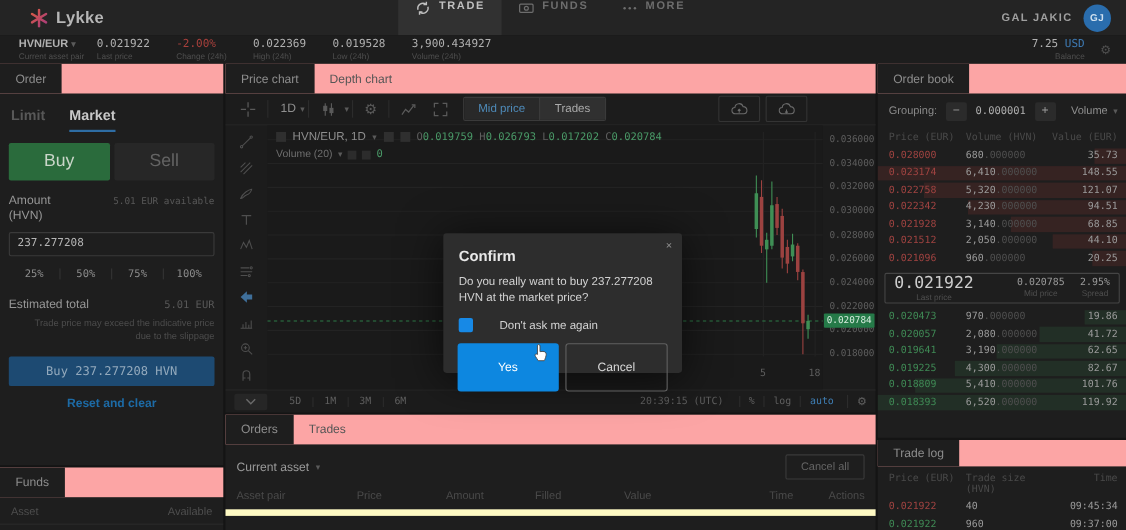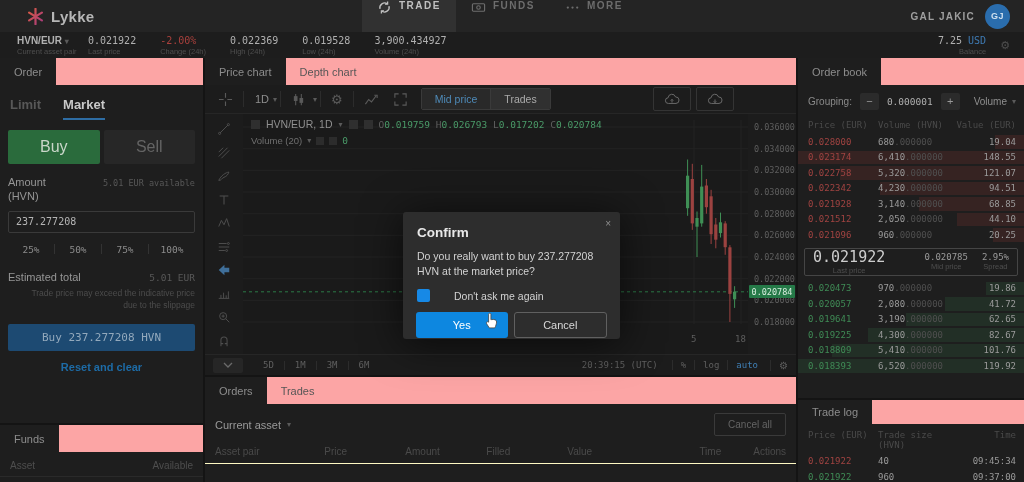--- a/index.html
+++ b/index.html
@@ -117,21 +117,21 @@
   .clock { font-size:9px; color:#5f5f5f; margin-right:10px; }
   .scalebtn { font-size:9px; color:#5f5f5f; padding:0 8px; cursor:pointer; border-left:1px solid #2c2c2c; }
   .scalebtn.active { color:#3f7fb5; }
   .cb-gear { color:#5f5f5f; font-size:10px; padding-left:8px; border-left:1px solid #2c2c2c; cursor:pointer; }
 
   
   .p-orders { left:205px; top:377px; width:591px; height:105px; }
   .orders-controls { display:flex; align-items:center; padding:9px 10px 0 10px; }
   .cur-asset { font-size:11px; color:#9a9a9a; cursor:pointer; }
   .cancel-all { margin-left:auto; height:23px; padding:0 13px; background:transparent; border:1px solid #3a3a3a; border-radius:2px; color:#646464; font-size:10px; cursor:pointer; }
-  .orders-head { display:flex; padding:10px 10px 6px 10px; font-size:10px; color:#4a4a4a; border-bottom:1px solid #fef9c3; }
+  .orders-head { display:flex; padding:10px 10px 6px 10px; font-size:10px; color:#4a4a4a; border-bottom:6px solid #fef9c3; }
   .oc { text-align:left; }
   .oc-0{flex:1.35} .oc-1{flex:1} .oc-2{flex:1} .oc-3{flex:1} .oc-4{flex:1} .oc-5{flex:.9; text-align:right} .oc-6{flex:.8; text-align:right}
 
   
   .p-book { left:798px; top:58px; width:226px; height:340px; }
   .grouping { display:flex; align-items:center; padding:8px 8px 0 10px; }
   .grp-label { font-size:10px; color:#8a8a8a; margin-right:8px; }
   .grp-btn { width:20px; height:17px; background:#2b2b2b; border:none; border-radius:2px; color:#9a9a9a; font-size:11px; line-height:15px; cursor:pointer; }
   .grp-val { font-size:9.5px; color:#b0b0b0; margin:0 8px; }
   .vol-dd { margin-left:14px; font-size:10px; color:#8f8f8f; cursor:pointer; }
@@ -165,21 +165,21 @@
 
   
   .dialog { position:absolute; left:403px; top:212px; width:217px; height:127px; background:#2d2d2d; border-radius:3px; box-shadow:0 4px 40px rgba(0,0,0,.65); z-index:10; }
   .dlg-close { position:absolute; right:9px; top:7px; color:#8f8f8f; font-size:10px; cursor:pointer; line-height:1; }
   .dlg-title { padding:13px 14px 0 14px; font-size:13.5px; font-weight:bold; color:#e8e8e8; }
   .dlg-msg { padding:9px 14px 0 14px; font-size:10.5px; color:#d2d2d2; line-height:1.45; }
   .dlg-check { display:flex; align-items:center; gap:24px; padding:10px 14px 0 14px; }
   .checkbox { width:13px; height:13px; background:#1789e6; border-radius:2px; cursor:pointer; }
   .check-label { font-size:10.5px; color:#d2d2d2; }
   .dlg-actions { display:flex; gap:6px; padding:10px 13px 0 13px; }
-  .dlg-btn { flex:1; height:26px; border-radius:3px; font-size:11px; cursor:pointer; }
+  .dlg-btn { flex:1; height:44px; border-radius:3px; font-size:11px; cursor:pointer; }
   .btn-yes { background:#0d87e0; border:none; color:#fff; }
   .btn-cancel { background:transparent; border:1px solid #606060; color:#d8d8d8; }
   .cursor { position:absolute; left:82px; top:100px; z-index:11; }
 </style>
 </head>
 <body>
 
 <div class="app">
 
   <header class="topbar">
@@ -567,21 +567,21 @@
     <div class="book-head mono">
       <span class="bh-price">Price (EUR)</span>
       <span class="bh-vol">Volume (HVN)</span>
       <span class="bh-val">Value (EUR)</span>
     </div>
     <div class="book-rows mono" id="asks">
         <div class="brow ask">
           <span class="bar" style="width:12.8%"></span>
           <span class="b-price">0.028000</span>
           <span class="b-vol">680<span class="dec">.000000</span></span>
-          <span class="b-val">19.04</span>
+          <span class="b-val">35.73</span>
         </div>
         <div class="brow ask">
           <span class="bar" style="width:100.0%"></span>
           <span class="b-price">0.023174</span>
           <span class="b-vol">6,410<span class="dec">.000000</span></span>
           <span class="b-val">148.55</span>
         </div>
         <div class="brow ask">
           <span class="bar" style="width:81.5%"></span>
           <span class="b-price">0.022758</span>

